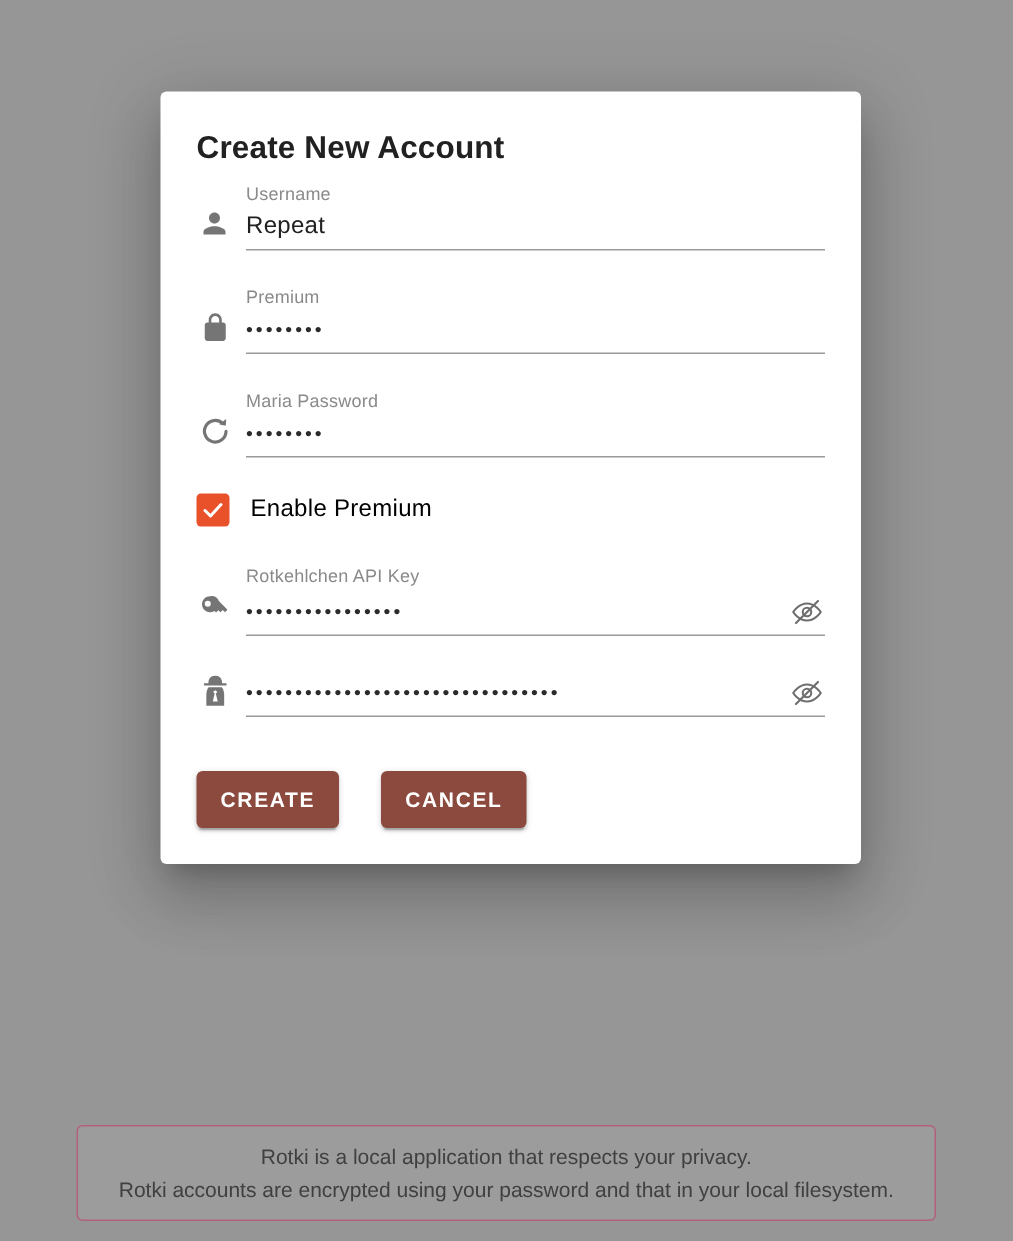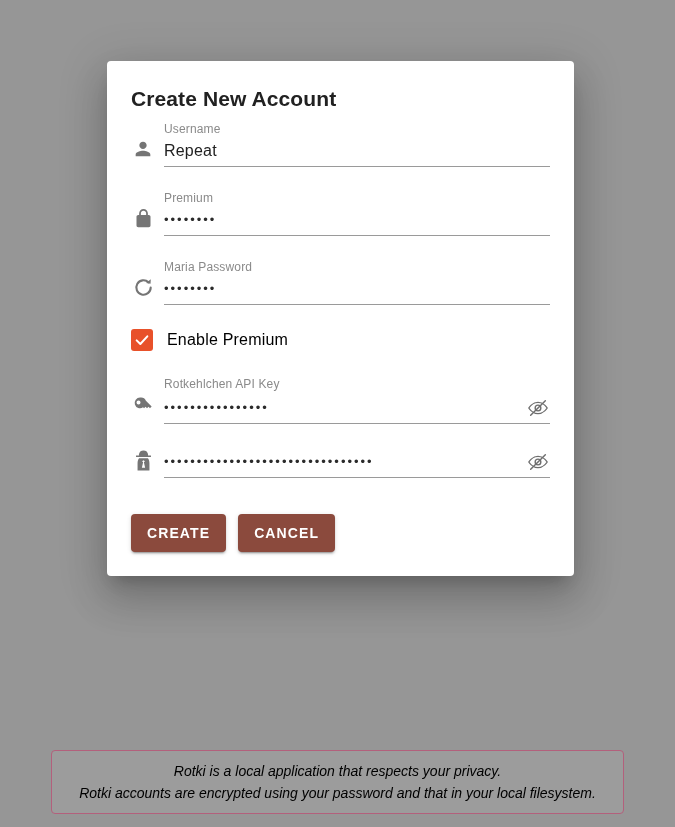--- a/index.html
+++ b/index.html
@@ -137,21 +137,21 @@
   .checkbox-box svg { display: block; }
   .checkbox-label {
     font-size: 16px;
     color: #000000;
     letter-spacing: .2px;
   }
 
   
   .dialog-actions {
     display: flex;
-    gap: 12px;
+    gap: 28px;
     padding: 18px 24px 24px 24px;
   }
   .btn {
     background: #8b4a3d;
     color: #ffffff;
     border: none;
     border-radius: 4px;
     font-size: 14px;
     font-weight: bold;
     letter-spacing: 1.1px;
@@ -168,24 +168,23 @@
   .privacy-banner {
     position: absolute;
     left: 51px;
     top: 750px;
     width: 573px;
     border: 1px solid #b3607c;
     border-radius: 4px;
     background: rgba(255,255,255,0.06);
     padding: 9px 12px;
     text-align: center;
-    color: #000000;
+    color: #404040;
     font-size: 14px;
     line-height: 22px;
-    font-style: italic;
   }
   .privacy-line { display: block; white-space: nowrap; }
 </style>
 </head>
 <body>
 
 <div class="dialog">
 
   <div class="dialog-title">Create New Account</div>
 

